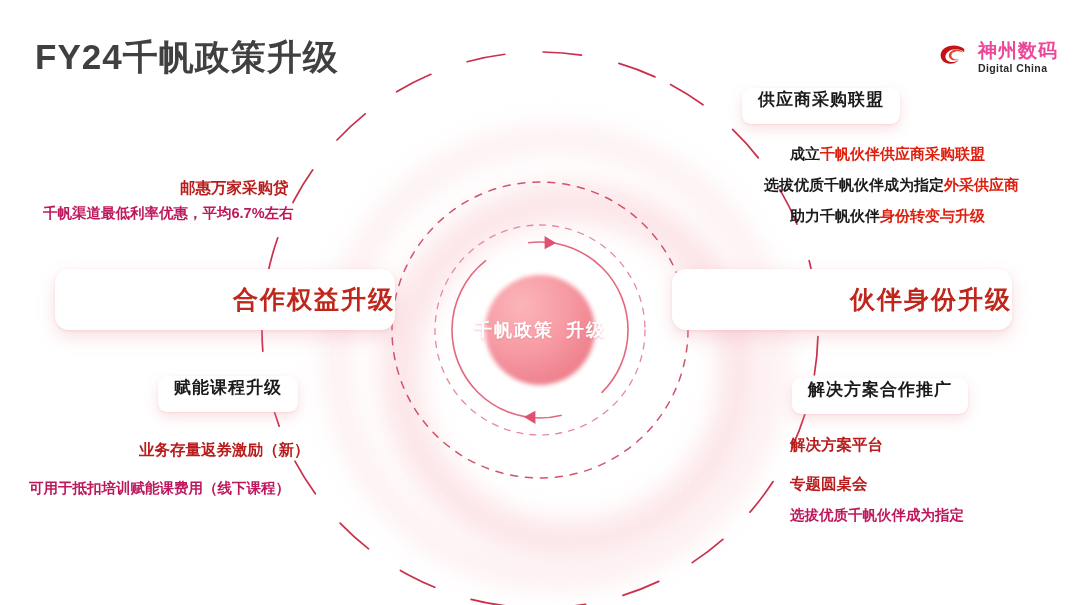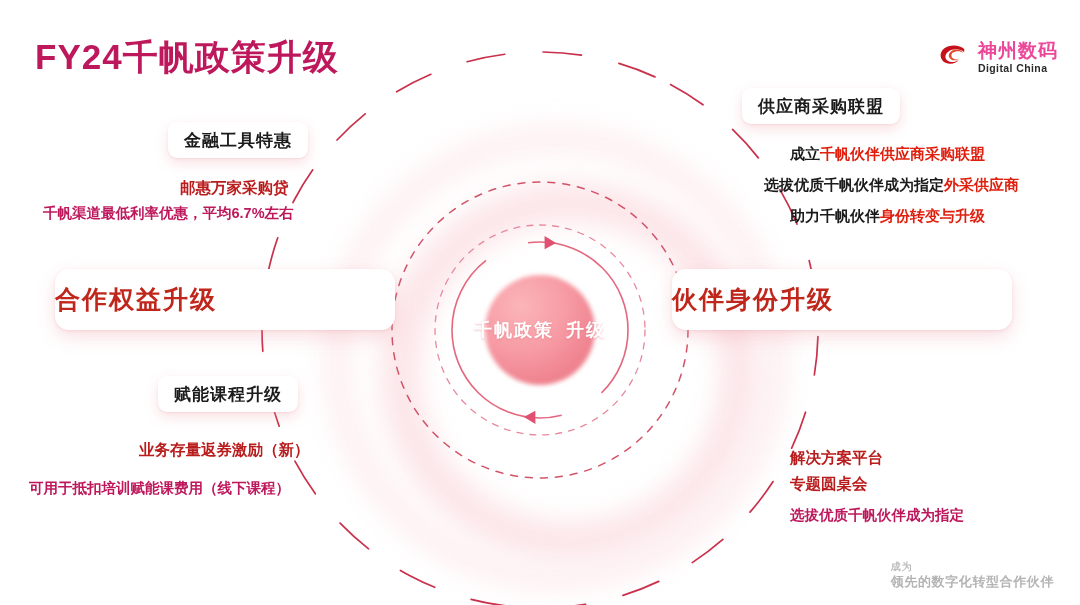--- a/index.html
+++ b/index.html
@@ -21,47 +21,47 @@
   }
   .glowring.r1{width:300px;height:300px;left:380px;top:182px;border-width:40px;border-color:#fce4e7;}
   .glowring.r2{width:412px;height:412px;left:324px;top:126px;border-width:26px;border-color:#fdeef0;}
 
   
   .arcs{position:absolute;left:0;top:0;width:1080px;height:605px;pointer-events:none;}
 
   
   .title{
     position:absolute;left:35px;top:34px;
-    font-size:35px;font-weight:bold;color:#be185d;
+    font-size:35px;font-weight:bold;color:#404040;
     letter-spacing:1px;white-space:nowrap;
   }
 
   
   .logo{position:absolute;right:22px;top:40px;display:flex;align-items:center;gap:9px;}
   .logo-mark{width:34px;height:34px;flex:0 0 auto;}
   .logo-txt{display:flex;flex-direction:column;line-height:1;}
   .logo-cn{font-size:19px;font-weight:bold;color:#ec4899;letter-spacing:1px;}
   .logo-en{font-size:10.5px;font-weight:bold;color:#2a2a2a;letter-spacing:.4px;margin-top:3px;}
 
   
   .mainpill{
     position:absolute;height:61px;width:340px;
     background:#ffffff;border-radius:14px;
     box-shadow:0 7px 18px rgba(236,150,160,.30), 0 1px 3px rgba(236,150,160,.25);
-    display:flex;align-items:center;justify-content:flex-start;
+    display:flex;align-items:center;justify-content:flex-end;
   }
   .mainpill span{font-size:25px;font-weight:bold;color:#c0271c;letter-spacing:2px;}
   .mainpill.left{left:55px;top:269px;}
   .mainpill.right{left:672px;top:269px;}
 
   .tagpill{
     position:absolute;height:36px;
     background:#ffffff;border-radius:9px;
     box-shadow:0 5px 13px rgba(238,160,168,.32), 0 1px 2px rgba(238,160,168,.22);
-    display:flex;align-items:center;justify-content:center;
+    display:flex;align-items:flex-start;justify-content:center;
     padding:0 16px;
   }
   .tagpill span{font-size:17px;font-weight:bold;color:#1b1b1b;letter-spacing:1px;white-space:nowrap;}
 
   
   .tline{position:absolute;white-space:nowrap;font-weight:bold;color:#1b1b1b;}
   .tline .rd{color:#e0200f;}
   .hl{font-size:15.5px;font-weight:bold;color:#b91c1c;}
   .bd{font-size:14.5px;font-weight:bold;color:#be185d;}
   .r-line{font-size:15px;font-weight:bold;}
@@ -104,23 +104,20 @@
     <svg class="logo-mark" viewBox="0 0 64 64">
       <path d="M55 17C46 8 27 8 17 16 7 24 9 38 20 43c9 4 20 1 25-6-6 5-15 6-21 2-6-4-6-12 1-17 8-6 22-6 30 1z" fill="#c4111b"></path>
       <path d="M33 24c6-4 15-4 20 0-4-6-14-8-21-4-7 4-8 12-2 16 4 3 11 3 15 0-3 1-8 1-11-1-4-3-4-8-1-11z" fill="#e24a2c"></path>
     </svg>
     <div class="logo-txt">
       <div class="logo-cn">神州数码</div>
       <div class="logo-en">Digital China</div>
     </div>
   </div>
 
-  <div class="tagpill" style="left:168px;top:122px;">
-    <span>金融工具特惠</span>
-  </div>
   <div class="tline hl" style="left:180px;top:178px;">邮惠万家采购贷</div>
   <div class="tline bd" style="left:43px;top:204px;">千帆渠道最低利率优惠，平均6.7%左右</div>
 
   <div class="tagpill" style="left:158px;top:376px;">
     <span>赋能课程升级</span>
   </div>
   <div class="tline hl" style="left:139px;top:440px;">业务存量返券激励（新）</div>
   <div class="tline bd" style="left:29px;top:479px;">可用于抵扣培训赋能课费用（线下课程）</div>
 
   <div class="mainpill left">
@@ -136,36 +133,35 @@
   <div class="tline r-line" style="left:764px;top:176px;">
     <span>选拔优质千帆伙伴成为指定</span><span class="rd">外采供应商</span>
   </div>
   <div class="tline r-line" style="left:790px;top:145px;">
     <span>成立</span><span class="rd">千帆伙伴供应商采购联盟</span>
   </div>
   <div class="tline r-line" style="left:790px;top:207px;">
     <span>助力千帆伙伴</span><span class="rd">身份转变与升级</span>
   </div>
 
-  <div class="tline hl" style="left:790px;top:448px;">解决方案平台</div>
+  <div class="tagpill" style="left:792px;top:378px;">
+    <span>解决方案合作推广</span>
+  </div>
+  <div class="tline hl" style="left:790px;top:435px;">解决方案平台</div>
   <div class="tline hl" style="left:790px;top:474px;">专题圆桌会</div>
   <div class="tline bd" style="left:790px;top:506px;">选拔优质千帆伙伴成为指定</div>
 
   <div class="center-wrap">
     <div class="core"></div>
     <svg viewBox="0 0 216 216" style="position:absolute;left:0;top:0;width:216px;height:216px;">
       <circle cx="108" cy="108" r="88" fill="none" stroke="#e4677e" stroke-width="1.6" stroke-dasharray="240 46" stroke-dashoffset="32" transform="rotate(-90 108 108)"></circle>
       <path d="M106 14 l12 6 -11 7z" fill="#e05070" transform="rotate(4 108 108)"></path>
       <path d="M110 202 l-12 -6 11 -7z" fill="#e05070" transform="rotate(4 108 108)"></path>
       <circle cx="108" cy="108" r="105" fill="none" stroke="#e7899c" stroke-width="1.3" stroke-dasharray="6 7" stroke-linecap="round"></circle>
     </svg>
     <div class="core-txt">
       <div>千帆政策</div>
       <div>升级</div>
     </div>
   </div>
 
-  <div class="footer">
-    <div class="f1">成为</div>
-    <div class="f2">领先的数字化转型合作伙伴</div>
-  </div>
 
 </div>
 
 </body></html>

